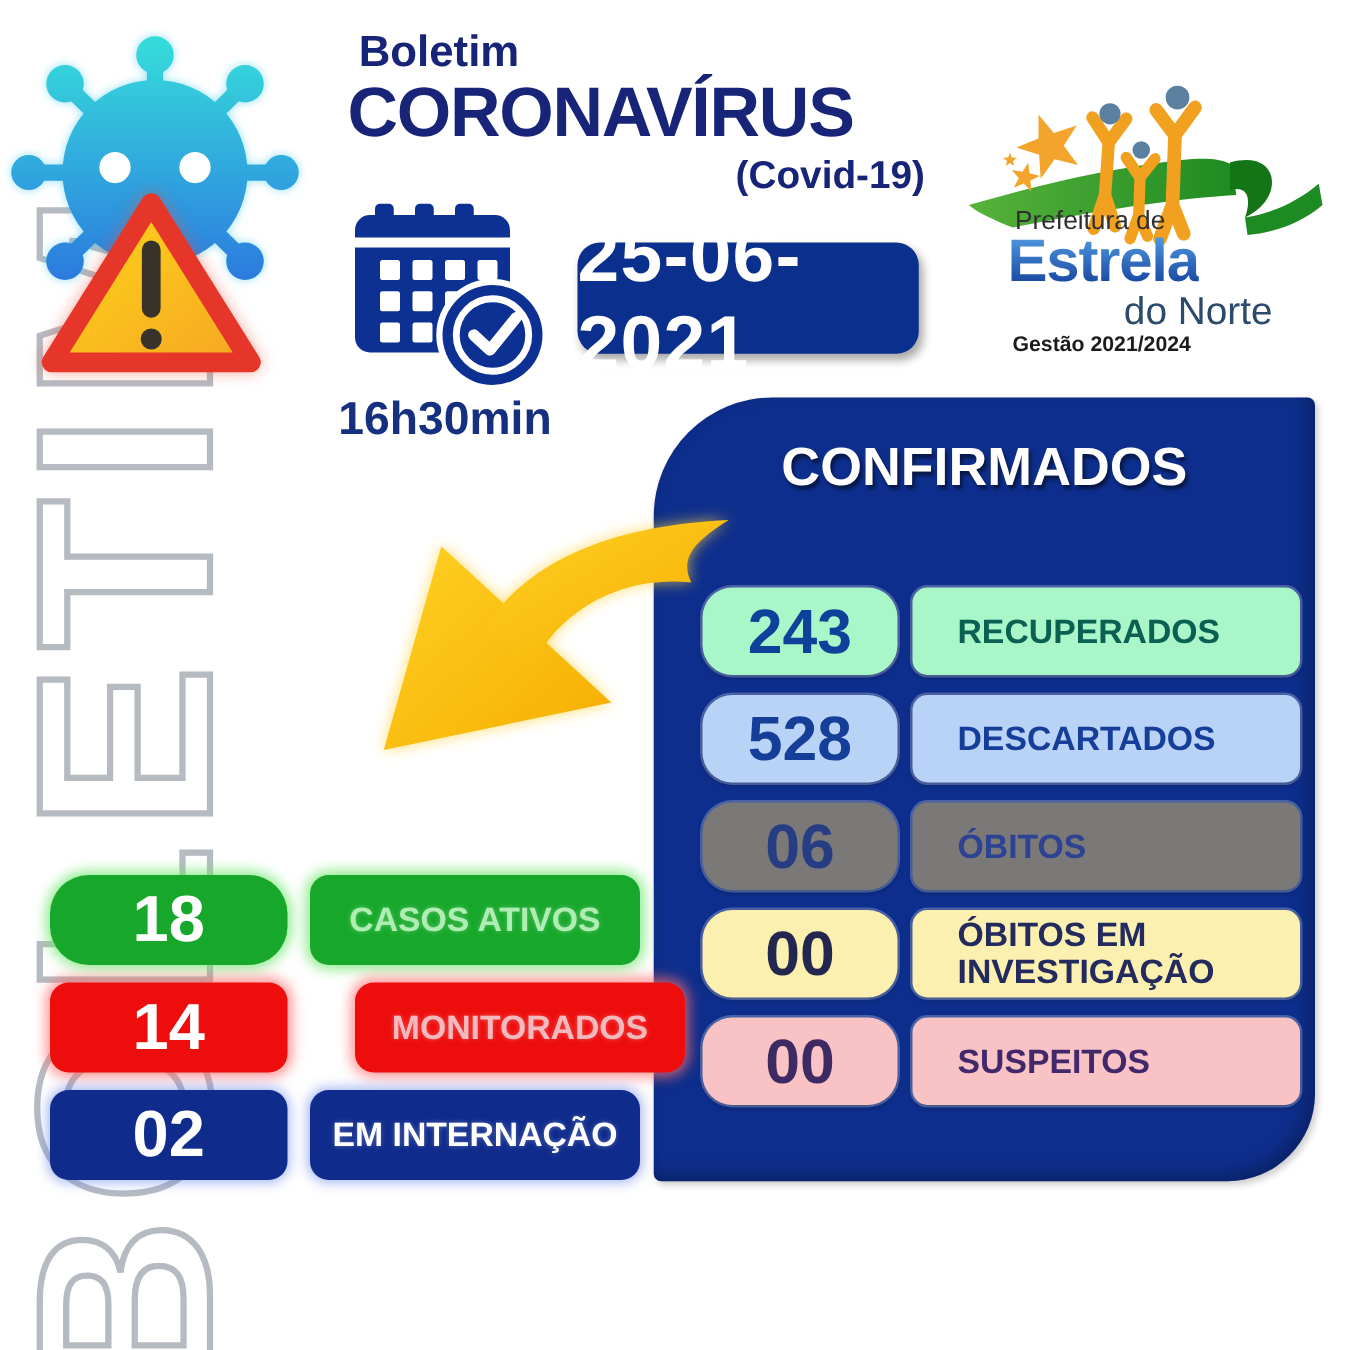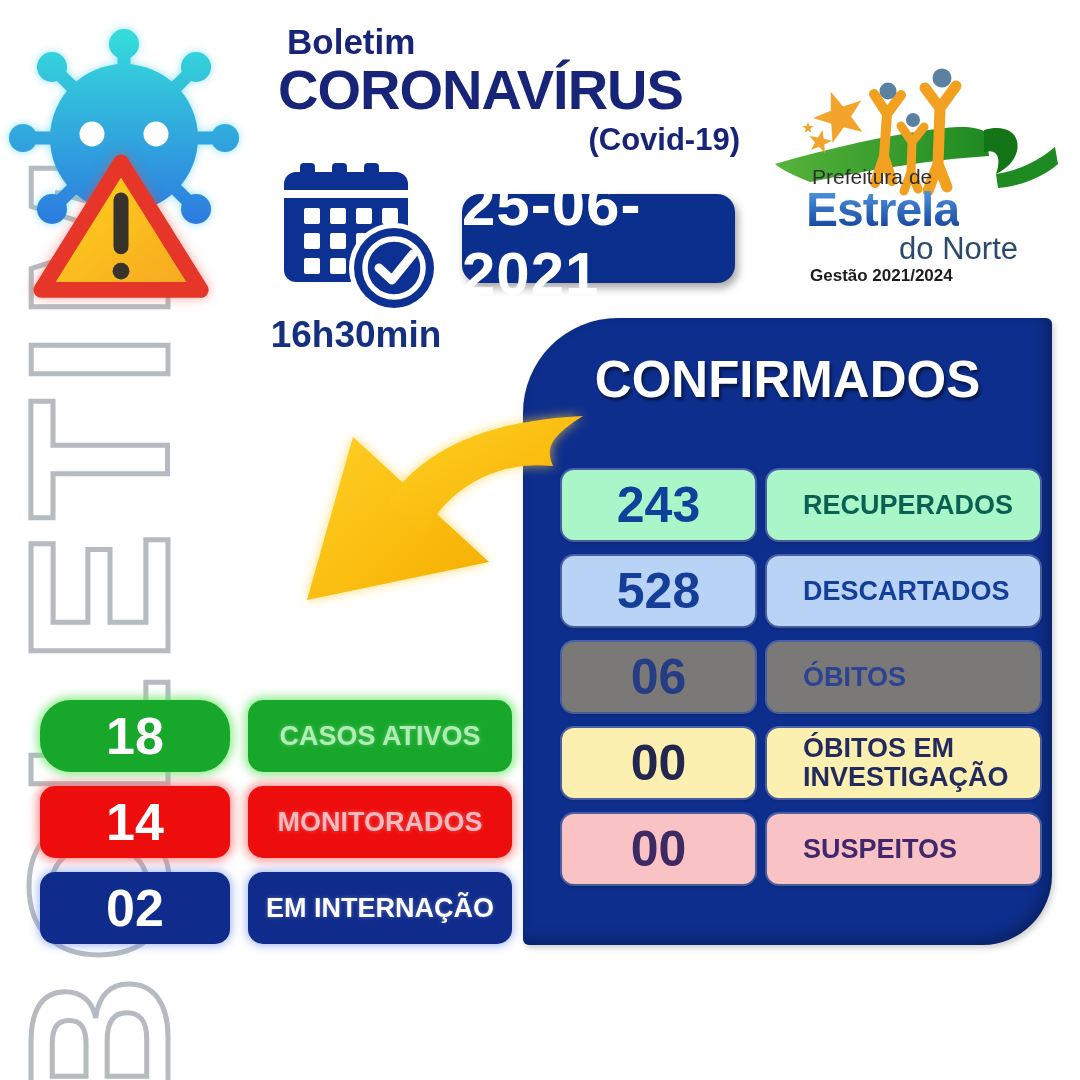--- a/index.html
+++ b/index.html
@@ -37,25 +37,25 @@
   .logo-norte{position:absolute;left:36px;top:167px;width:212px;text-align:right;font-size:31px;
               font-weight:normal;color:#2c4a6b;}
   .logo-term{position:absolute;left:40px;top:202px;font-size:17px;color:#1c1c1a;}
   .logo-slogan{position:absolute;left:36px;top:224px;font-size:12.5px;letter-spacing:.3px;
                color:#eea43f;background:#fcf3d5;padding:3px 6px;white-space:nowrap;}
 
   
   .panel{left:523px;top:318px;width:529px;height:627px;background:#0d2e8c;
          border-radius:95px 6px 70px 6px;z-index:3;
          box-shadow:inset -5px -5px 14px rgba(0,0,0,.28), 2px 3px 6px rgba(0,0,0,.2);}
-  .panel-title{margin-top:32px;text-align:center;font-size:51px;color:#fff;
+  .panel-title{margin-top:32px;text-align:center;font-size:43px;color:#fff;
                text-shadow:2px 3px 3px rgba(0,0,0,.5);}
   .rows{position:absolute;left:39px;top:152px;width:478px;display:flex;flex-direction:column;gap:16px;}
   .row{display:flex;gap:12px;height:70px;}
-  .num{width:193px;border-radius:12px;font-size:50px;display:flex;align-items:center;
+  .num{width:156px;border-radius:24px;font-size:50px;display:flex;align-items:center;
        justify-content:center;box-shadow:0 0 0 2px rgba(255,255,255,.25), 0 2px 4px rgba(0,0,0,.25);}
   .lab{flex:1;border-radius:12px;font-size:27px;line-height:1.07;display:flex;align-items:center;
        padding-left:36px;padding-right:6px;
        box-shadow:0 0 0 2px rgba(255,255,255,.25), 0 2px 4px rgba(0,0,0,.25);}
 
   
   .side{left:40px;top:700px;display:flex;flex-direction:column;gap:14px;z-index:3;}
   .srow{display:flex;gap:18px;height:72px;}
   .snum{width:190px;border-radius:15px;font-size:52px;color:#fff;display:flex;
         align-items:center;justify-content:center;}
@@ -231,21 +231,21 @@
     </div>
   </div>
 
   <div class="abs side">
     <div class="srow">
       <div class="snum glow-green" style="background-color: rgb(23, 168, 43); border-radius: 31px;">18</div>
       <div class="slab glow-green" style="background-color: rgb(23, 168, 43); color: rgb(174, 238, 178);">CASOS ATIVOS</div>
     </div>
     <div class="srow">
       <div class="snum glow-red" style="background-color: rgb(238, 13, 13);">14</div>
-      <div class="slab glow-red" style="background-color: rgb(238, 13, 13); color: rgb(243, 185, 189);">MONITORADOS</div>
+      <div class="slab glow-red" style="background-color: rgb(238, 13, 13); color: rgb(243, 185, 189); margin-left: 36px;">MONITORADOS</div>
     </div>
     <div class="srow">
       <div class="snum glow-blue" style="background-color: rgb(15, 43, 140);">02</div>
       <div class="slab glow-blue" style="background-color: rgb(15, 43, 140); color: rgb(255, 255, 255);">EM INTERNAÇÃO</div>
     </div>
   </div>
 
 </div>
 
 </body></html>

